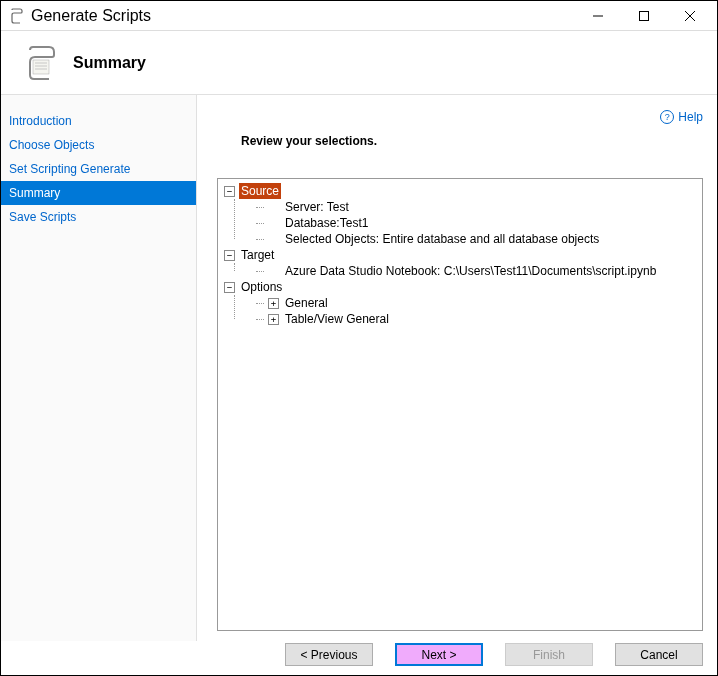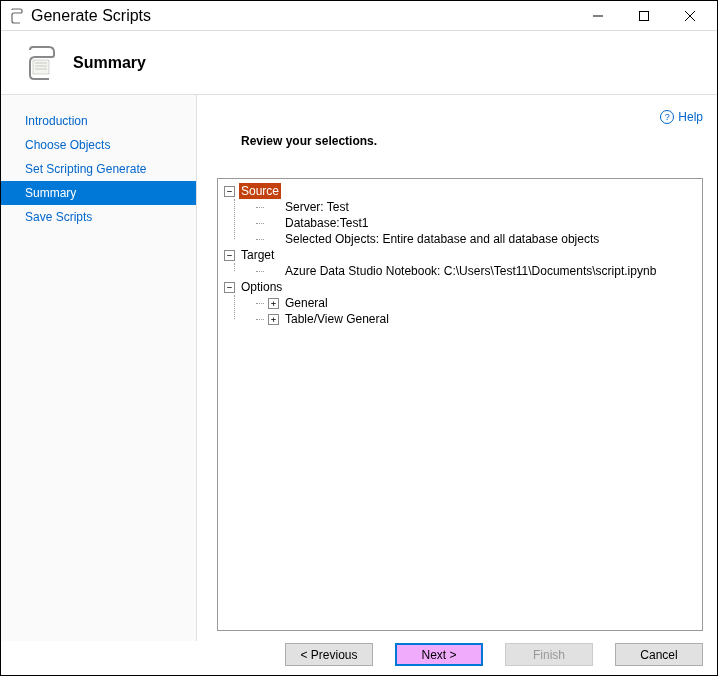--- a/index.html
+++ b/index.html
@@ -11,21 +11,21 @@
     .titlebar-buttons { display: flex; }
     .titlebar-btn { width: 46px; height: 30px; display: flex; align-items: center; justify-content: center; cursor: pointer; }
     
     .header { height: 64px; display: flex; align-items: center; padding: 0 16px; border-bottom: 1px solid #e0e0e0; }
     .header-icon { width: 36px; height: 36px; margin-right: 14px; margin-left: 6px; }
     .header-title { font-size: 16px; font-weight: bold; color: #000; }
     
     .body { display: flex; height: 546px; }
     
     .sidebar { width: 196px; background: #fafafa; border-right: 1px solid #e0e0e0; padding-top: 14px; }
-    .sidebar-item { display: block; padding: 5px 24px; color: #0066cc; cursor: pointer; font-size: 12px; }
+    .sidebar-item { display: block; padding: 5px 8px; color: #0066cc; cursor: pointer; font-size: 12px; }
     .sidebar-item.active { background: #0078d7; color: #fff; }
     
     .main { flex: 1; padding: 14px 14px 0 20px; display: flex; flex-direction: column; }
     .help-link { text-align: right; margin-bottom: 10px; }
     .help-link a { color: #0066cc; text-decoration: none; font-size: 12px; display: inline-flex; align-items: center; gap: 4px; }
     .help-icon { width: 14px; height: 14px; border: 1px solid #0066cc; border-radius: 50%; display: inline-flex; align-items: center; justify-content: center; font-size: 9px; color: #0066cc; }
     
     .instruction { font-weight: bold; font-size: 12px; margin-bottom: 30px; margin-left: 24px; }
     
     .tree-container { border: 1px solid #999; flex: 1; overflow: auto; background: #fff; padding: 4px 0; margin-bottom: 10px; }

